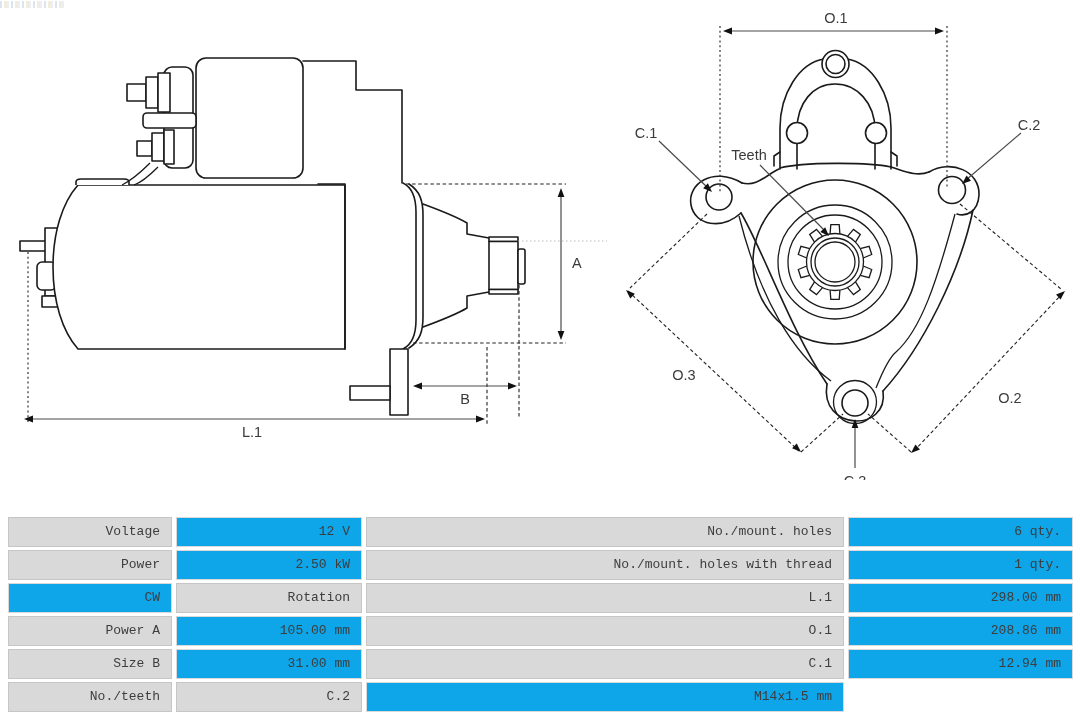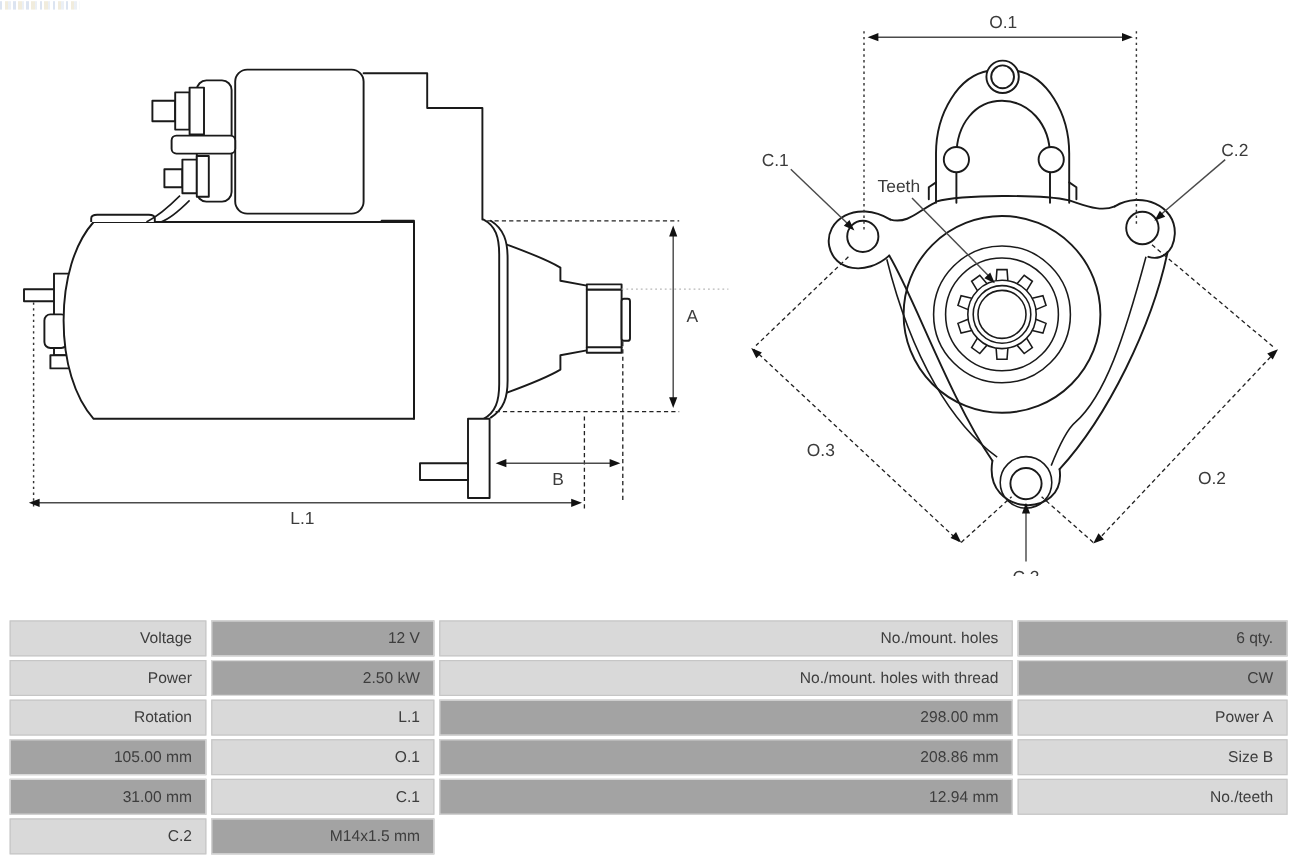--- a/index.html
+++ b/index.html
@@ -13,28 +13,28 @@
       repeating-linear-gradient(90deg,#b9c9e2 0 2px,#ffffff 2px 4px,#e3d9ba 4px 7px,#d7e0ec 7px 9px,#ffffff 9px 11px);
   }
   #diagram-area{position:absolute;left:0;top:0;width:1080px;height:480px;}
   #part-number{
     position:absolute;left:14px;top:487px;font-size:17px;line-height:19px;
     color:#cc1111;letter-spacing:.3px;margin-top:39px;
   }
   #spec-table{
     position:absolute;left:8px;top:517px;width:1068px;
     display:grid;grid-template-columns:164px 186px 478px 225px;
-    column-gap:4px;row-gap:3px;font-size:13px;color:#3d3d3d;
+    column-gap:4px;row-gap:3px;font-size:13px;color:#3d3d3d;font-family:Liberation Mono, monospace;
   }
   .cell{
     height:30px;line-height:28px;box-sizing:border-box;border:1px solid #c9c9c9;
     text-align:right;padding-right:11px;white-space:nowrap;overflow:hidden;
   }
   .cell.lab{background:#d9d9d9;border-color:#c6c6c6;}
-  .cell.val{background:#a3a3a3;border-color:#d9d9d9;}
+  .cell.val{background:#0ea5e9;border-color:#d9d9d9;}
   svg text{font-family:"Liberation Sans","DejaVu Sans",sans-serif;}
   .dlabel{font-size:14.5px;fill:#3b3b3b;}
   .part{stroke:#1a1a1a;stroke-width:1.6;fill:none;stroke-linejoin:round;stroke-linecap:round;}
   .partf{stroke:#1a1a1a;stroke-width:1.6;fill:#ffffff;stroke-linejoin:round;}
   .thin{stroke:#1a1a1a;stroke-width:1.3;fill:none;}
   .dim{stroke:#4a4a4a;stroke-width:1.2;fill:none;}
   .dash{stroke:#222222;stroke-width:1.1;fill:none;stroke-dasharray:3.5 2.6;}
   .dots{stroke:#333333;stroke-width:1.2;fill:none;stroke-dasharray:2 2.8;}
   .faint{stroke:#b8b8b8;stroke-width:1;fill:none;stroke-dasharray:1.5 2.5;}
   .ah{fill:#111111;stroke:none;}
@@ -243,20 +243,21 @@
 
 <div id="spec-table">
   <div class="cell lab">Voltage</div>
   <div class="cell val">12 V</div>
   <div class="cell lab">No./mount. holes</div>
   <div class="cell val">6 qty.</div>
 
   <div class="cell lab">Power</div>
   <div class="cell val">2.50 kW</div>
   <div class="cell lab">No./mount. holes with thread</div>
+  <div class="cell val">1 qty.</div>
 
   <div class="cell val">CW</div>
   <div class="cell lab">Rotation</div>
   <div class="cell lab">L.1</div>
   <div class="cell val">298.00 mm</div>
 
   <div class="cell lab">Power A</div>
   <div class="cell val">105.00 mm</div>
   <div class="cell lab">O.1</div>
   <div class="cell val">208.86 mm</div>

